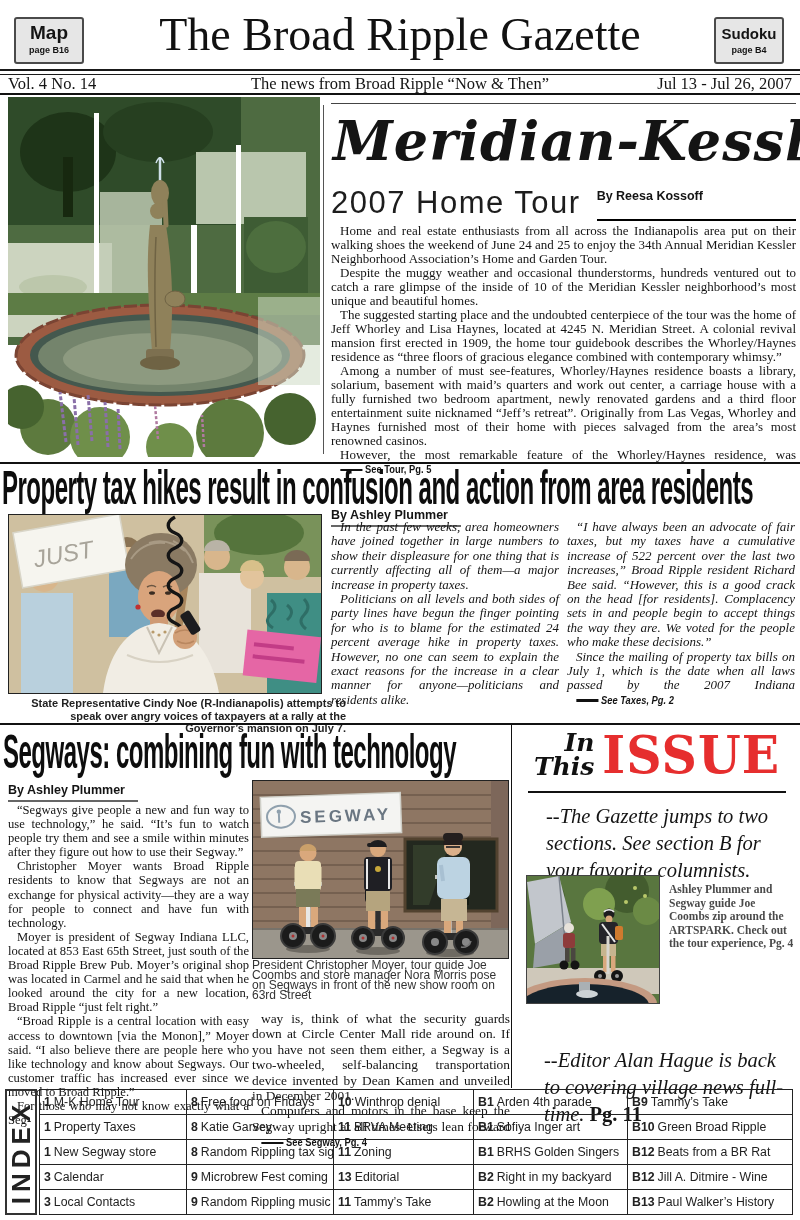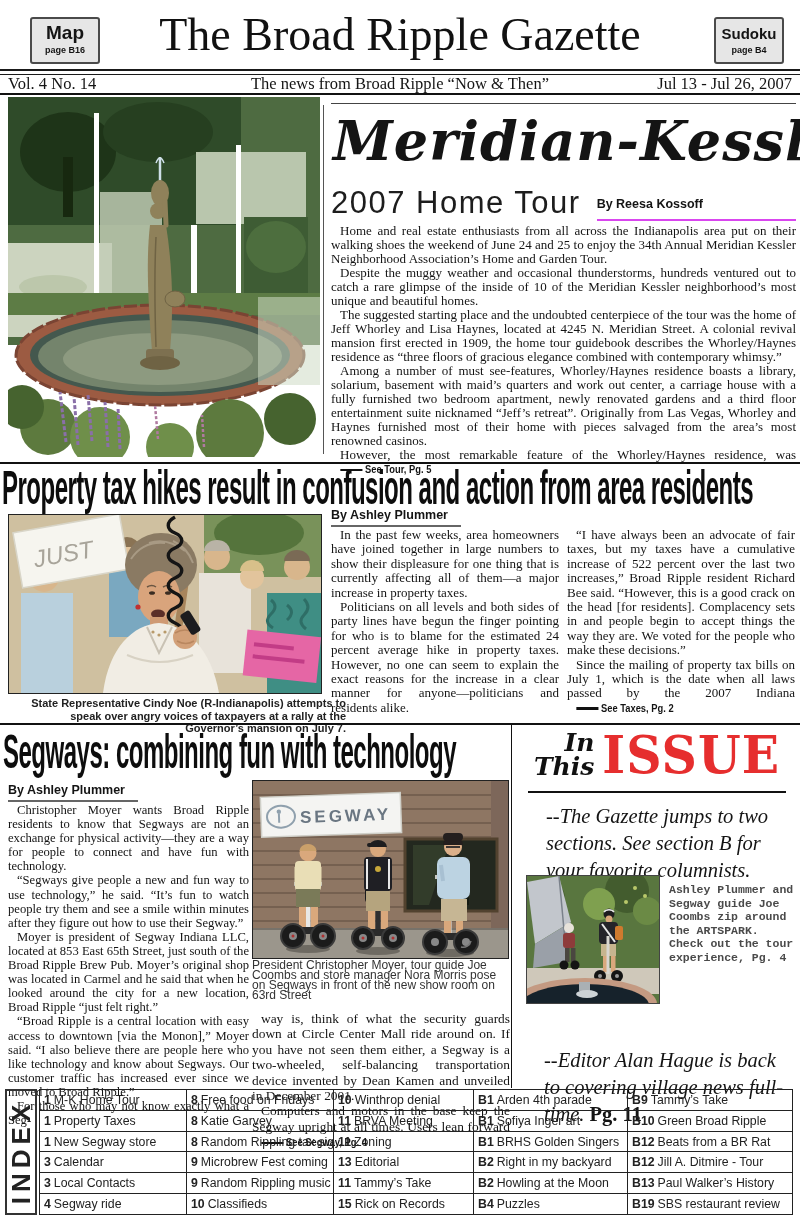--- a/index.html
+++ b/index.html
@@ -5,21 +5,21 @@
   html,body{margin:0;padding:0;background:#888;}
   .page{position:relative;width:800px;height:1220px;background:#fff;overflow:hidden;
         font-family:"Liberation Serif",serif;color:#141414;margin:0 auto;}
   
   .masthead{position:absolute;left:0;top:0;width:800px;height:95px;}
   .badge{position:absolute;top:17px;width:70px;height:47px;background:#e6e6e6;
          border:2px solid #4a4a4a;border-radius:3px;text-align:center;
          font-family:"Liberation Sans",sans-serif;box-sizing:border-box;}
   .badge .b-main{display:block;font-weight:700;font-size:19px;line-height:24px;margin-top:2px;}
   .badge .b-sub{display:block;font-weight:700;font-size:9px;line-height:10px;}
-  .badge-map{left:30px;}
+  .badge-map{left:14px;}
   .badge-sudoku{right:16px;}
   .paper-title{position:absolute;left:95px;right:95px;top:10px;text-align:center;
                font-size:46px;line-height:50px;letter-spacing:0px;color:#111;}
   .rule-double{position:absolute;left:0;right:0;top:69px;height:3px;
                border-top:2px solid #1a1a1a;border-bottom:1px solid #1a1a1a;}
   .info-row{position:absolute;left:8px;right:8px;top:74px;height:18px;font-size:16.5px;}
   .info-left{position:absolute;left:0;top:0;}
   .info-center{position:absolute;left:0;right:0;top:0;text-align:center;}
   .info-right{position:absolute;right:0;top:0;}
   .rule-heavy{position:absolute;left:0;right:0;top:93px;border-top:2.5px solid #111;}
@@ -28,38 +28,38 @@
   .garden-fig{position:absolute;left:8px;top:2px;width:312px;height:360px;}
   .ht-vline{position:absolute;left:323px;top:10px;bottom:8px;width:1px;background:#555;}
   .ht-right{position:absolute;left:331px;top:0;right:4px;bottom:0;}
   .ht-toprule{position:absolute;left:0;right:0;top:8px;border-top:1.5px solid #444;}
   .script-title{position:absolute;left:2px;top:10px;right:0;
                 font-family:"DejaVu Serif",serif;font-style:italic;font-weight:700;
                 font-size:54px;line-height:72px;letter-spacing:1px;white-space:nowrap;}
   .ht-subrow{position:absolute;left:0;right:0;top:86px;height:40px;display:flex;align-items:flex-end;}
   .ht-sub{font-family:"Liberation Sans",sans-serif;font-size:31px;letter-spacing:1.5px;color:#1d1d1d;white-space:nowrap;}
   .byline-reesa{flex:1;margin-left:16px;font-family:"Liberation Sans",sans-serif;font-weight:700;
-                font-size:12.5px;border-bottom:2px solid #d946ef;padding-bottom:8px;}
+                font-size:12.5px;border-bottom:2px solid #000000;padding-bottom:16px;}
   .ht-body{position:absolute;left:0;right:0;top:129px;font-size:13px;line-height:14px;text-align:justify;}
   p.np{margin:0;text-indent:9px;}
   .jump{font-family:"Liberation Sans",sans-serif;font-weight:700;font-size:11px;white-space:nowrap;display:inline-block;transform:scaleX(.85);transform-origin:left 60%;}
   .jump::before{content:"";display:inline-block;width:26px;height:2.5px;background:#111;vertical-align:2px;margin:0 3px 0 2px;}
   
   .tax-section{position:absolute;left:0;top:462px;width:800px;height:261px;border-top:2.5px solid #111;box-sizing:border-box;}
   .headline{font-family:"Liberation Sans",sans-serif;font-weight:700;font-size:48px;
             letter-spacing:-1px;white-space:nowrap;display:inline-block;
             transform:scaleX(.5);transform-origin:0 55%;line-height:44px;color:#0d0d0d;}
   .tax-headline-wrap{position:absolute;left:2px;top:2px;height:46px;}
   .rally-fig{position:absolute;left:8px;top:50px;width:312px;height:178px;border:1.5px solid #222;}
   .photo-caption{font-family:"Liberation Sans",sans-serif;font-weight:700;font-size:11px;line-height:12.5px;color:#222;}
   .tax-caption{position:absolute;left:24px;top:233px;width:322px;text-align:right;}
   .byline-sans{font-family:"Liberation Sans",sans-serif;font-weight:700;font-size:12.5px;}
   .byline-sans::after{content:"";display:block;width:130px;border-top:2.5px solid #666;margin-top:3px;}
   .tax-byline{position:absolute;left:331px;top:44px;}
-  .tax-col{position:absolute;top:64px;width:228px;font-size:13px;line-height:14.4px;text-align:justify;}
+  .tax-col{position:absolute;top:56px;width:228px;font-size:13px;line-height:14.4px;text-align:justify;font-style:italic;}
   .tax-col1{left:331px;}
   .tax-col2{left:567px;}
   
   .seg-section{position:absolute;left:0;top:723px;width:800px;height:365px;border-top:2.5px solid #111;box-sizing:border-box;}
   .seg-left{position:absolute;left:0;top:0;width:512px;height:100%;border-right:1.5px solid #111;box-sizing:border-box;}
   .seg-headline-wrap{position:absolute;left:3px;top:5px;height:48px;}
   .seg-byline{position:absolute;left:8px;top:58px;}
   .seg-textcol{position:absolute;left:8px;top:78px;width:241px;font-size:12.6px;line-height:14.1px;text-align:justify;}
   .seg-right{position:absolute;left:252px;top:55px;width:258px;}
   .segshop-fig{border:1px solid #222;width:255px;height:177px;}
@@ -70,21 +70,21 @@
   .issue-head{position:absolute;left:0;right:0;top:4px;display:flex;justify-content:center;align-items:center;gap:8px;}
   .issue-inthis{font-family:"DejaVu Serif",serif;font-style:italic;font-weight:700;
                 font-size:25px;line-height:24px;text-align:right;color:#111;}
   .issue-word{font-family:"DejaVu Serif",serif;font-weight:700;font-size:49px;line-height:52px;
               letter-spacing:1px;color:#e62e2e;transform:scaleY(1.05);}
   .issue-rule{position:absolute;left:14px;right:14px;top:66px;border-top:2px solid #111;}
   .issue-note{font-family:"Liberation Serif",serif;font-style:italic;font-size:20.5px;line-height:27px;}
   .issue-note1{position:absolute;left:32px;right:6px;top:78px;}
   .issue-photorow{position:absolute;left:12px;right:2px;top:150px;display:flex;gap:9px;}
   .artspark-fig{width:132px;height:127px;border:1px solid #444;flex:0 0 auto;}
-  .artspark-caption{font-family:Liberation Mono, monospace;font-weight:700;font-size:11.5px;
+  .artspark-caption{font-family:Liberation Serif, serif;font-weight:700;font-size:11.5px;
                     line-height:13.5px;color:#4a4a4a;padding-top:8px;}
   .issue-note2{position:absolute;left:30px;right:4px;top:286px;margin-top:36px;}
   .pg-bold{font-style:normal;font-weight:700;}
   
   .index-section{position:absolute;left:5px;top:1089px;width:788px;height:126px;display:flex;}
   .index-label-box{width:33px;border:2px solid #333;margin-right:2px;position:relative;box-sizing:border-box;}
   .index-label{position:absolute;left:50%;top:50%;transform:translate(-50%,-50%) rotate(-90deg);
                font-family:"Liberation Sans",sans-serif;font-weight:700;font-size:26px;letter-spacing:5px;color:#222;}
   .index-table{border-collapse:collapse;table-layout:fixed;width:753px;
                font-family:"Liberation Sans",sans-serif;font-size:12.3px;color:#222;}
@@ -253,22 +253,22 @@
       <p class="np">“I have always been an advocate of fair taxes, but my taxes have a cumulative increase of 522 percent over the last two increases,” Broad Ripple resident Richard Bee said. “However, this is a good crack on the head [for residents]. Complacency sets in and people begin to accept things the way they are. We voted for the people who make these decisions.”</p>
       <p class="np"><span>Since the mailing of property tax bills on July 1, which is the date when all laws passed by the 2007 Indiana</span><span class="jump">See Taxes, Pg. 2</span></p>
     </div>
   </div>
 
   <div class="seg-section">
     <div class="seg-left">
       <div class="seg-headline-wrap"><span class="headline">Segways: combining fun with technology</span></div>
       <div class="byline-sans seg-byline">By Ashley Plummer</div>
       <div class="seg-textcol">
+        <p class="np">“Segways give people a new and fun way to use technology,” he said. “It’s fun to watch people try them and see a smile within minutes after they figure out how to use their Segway.”</p>
         <p class="np">Christopher Moyer wants Broad Ripple residents to know that Segways are not an exchange for physical activity—they are a way for people to connect and have fun with technology.</p>
-        <p class="np">“Segways give people a new and fun way to use technology,” he said. “It’s fun to watch people try them and see a smile within minutes after they figure out how to use their Segway.”</p>
         <p class="np">Moyer is president of Segway Indiana LLC, located at 853 East 65th Street, just south of the Broad Ripple Brew Pub. Moyer’s original shop was located in Carmel and he said that when he looked around the city for a new location, Broad Ripple “just felt right.”</p>
         <p class="np">“Broad Ripple is a central location with easy access to downtown [via the Monon],” Moyer said. “I also believe there are people here who like technology and know about Segways. Our customer traffic has increased ever since we moved to Broad Ripple.”</p>
         <p class="np">For those who may not know exactly what a Seg-</p>
       </div>
       <div class="seg-right">
         <div class="segshop-fig">
           <svg viewBox="0 0 255 177" width="255" height="177">
             <rect width="255" height="177" fill="#8e7663"></rect>
             <g stroke="#6d5a4a" stroke-width="1.5">
               <line x1="0" y1="14" x2="255" y2="14"></line>
@@ -459,33 +459,26 @@
         <td><b>8</b><span>Random Rippling tax sign</span></td>
         <td><b>11</b><span>Zoning</span></td>
         <td><b>B1</b><span>BRHS Golden Singers</span></td>
         <td><b>B12</b><span>Beats from a BR Rat</span></td>
       </tr>
       <tr>
         <td><b>3</b><span>Calendar</span></td>
         <td><b>9</b><span>Microbrew Fest coming</span></td>
         <td><b>13</b><span>Editorial</span></td>
         <td><b>B2</b><span>Right in my backyard</span></td>
-        <td><b>B12</b><span>Jill A. Ditmire - Tour</span></td>
+        <td><b>B12</b><span>Jill A. Ditmire - Wine</span></td>
       </tr>
       <tr>
         <td><b>3</b><span>Local Contacts</span></td>
         <td><b>9</b><span>Random Rippling music</span></td>
         <td><b>11</b><span>Tammy’s Take</span></td>
         <td><b>B2</b><span>Howling at the Moon</span></td>
         <td><b>B13</b><span>Paul Walker’s History</span></td>
       </tr>
-      <tr>
-        <td><b>4</b><span>Segway ride</span></td>
-        <td><b>10</b><span>Classifieds</span></td>
-        <td><b>15</b><span>Rick on Records</span></td>
-        <td><b>B4</b><span>Puzzles</span></td>
-        <td><b>B19</b><span>SBS restaurant review</span></td>
-      </tr>
     </tbody>
       </table>
   </div>
 
 </div>
 
 </body></html>

